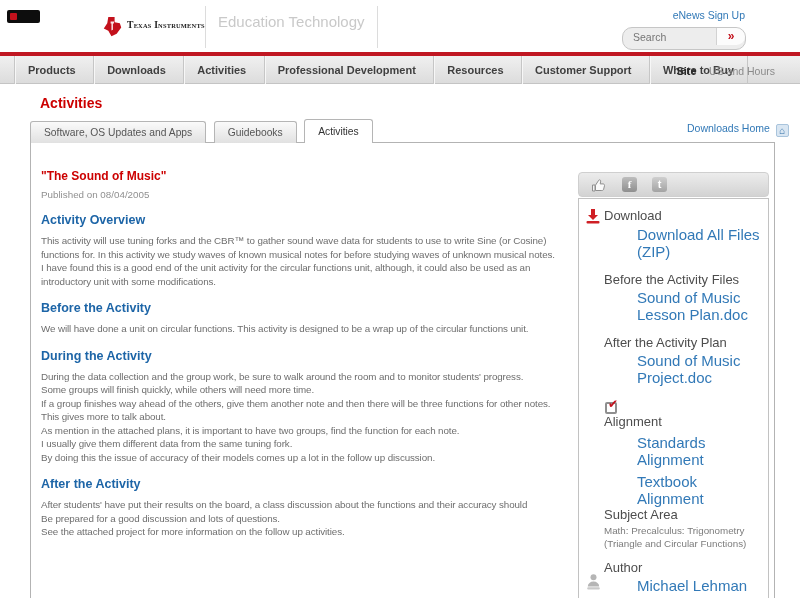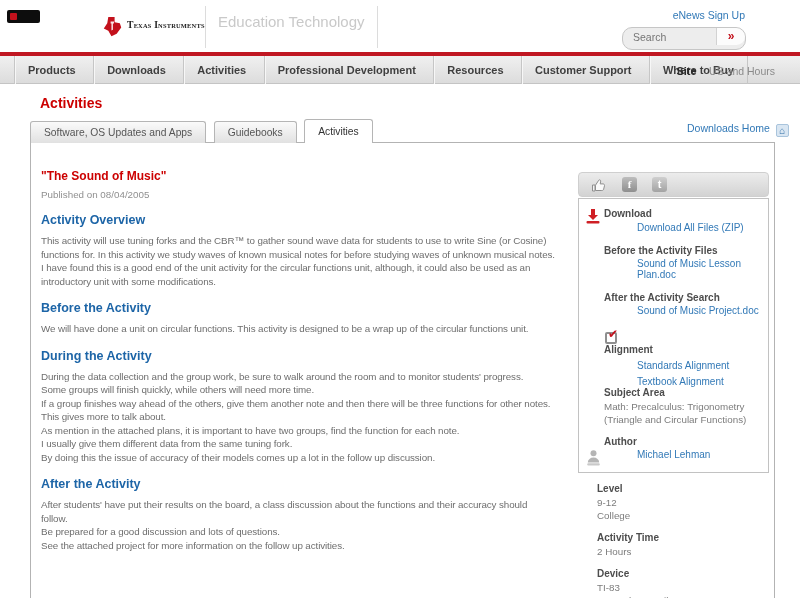--- a/index.html
+++ b/index.html
@@ -66,22 +66,22 @@
     border:1px solid #cfcfcf; display:flex; align-items:center; padding-left:12px; gap:15px; }
   .soc-ico { width:16px; height:16px; display:inline-block; cursor:pointer; }
   .soc-square { width:15px; height:15px; border-radius:3px; background:linear-gradient(#bdbdbd,#8f8f8f);
     color:#fff; font-weight:bold; text-align:center; line-height:15px; font-size:11px;
     font-family:"Liberation Serif", serif; cursor:pointer; }
   .soc-square.tw { background:linear-gradient(#cfcfcf,#a3a3a3); font-family:"Liberation Sans", sans-serif; }
 
   .info-box { margin-top:1px; background:#fff; border:1px solid #c2c2c2; padding:9px 6px 12px 6px; }
   .sb-row { position:relative; padding-left:19px; }
   .sb-ico { position:absolute; left:1px; top:0; }
-  .sb-head { font-size:10px; font-weight:bold; color:#4d4d4d; }
-  .sb-link { font-size:10px; color:#3279b7; cursor:pointer;padding-left:33px; }
+  .sb-head { font-size:13px; font-weight:normal; color:#4d4d4d; }
+  .sb-link { font-size:15px; color:#3279b7; cursor:pointer;padding-left:33px; }
   .sb-val { font-size:9.8px; color:#7c7c7c; line-height:12.5px; }
   .mt2{margin-top:2px;} .mt3{margin-top:3px;} .mt5{margin-top:5px;} .mt10{margin-top:10px;}
   .mt12{margin-top:12px;} .mt14{margin-top:0;} .mt16{margin-top:16px;}
   .checkbox { position:relative; width:12px; height:12px; background:#fff; border:2px solid #8f8f8f; border-radius:2px; }
   .checkbox .tick { position:absolute; left:1px; top:-7px; font-size:12px; color:#c3111c; }
   .sb-lower { margin-top:7px; padding-left:19px; }
   .sb-lower .sb-head { margin-top:10px; }
   .sb-lower .sb-val { line-height:13px; }
 </style>
 </head>
@@ -162,21 +162,20 @@
         <div class="pline">If a group finishes way ahead of the others, give them another note and then there will be three functions for other notes.</div>
         <div class="pline">This gives more to talk about.</div>
         <div class="pline">As mention in the attached plans, it is important to have two groups, find the function for each note.</div>
         <div class="pline">I usually give them different data from the same tuning fork.</div>
         <div class="pline">By doing this the issue of accuracy of their models comes up a lot in the follow up discussion.</div>
       </div>
 
       <div class="sec-heading">After the Activity</div>
       <div>
         <div class="pline">After students' have put their results on the board, a class discussion about the functions and their accuracy should</div>
-        <div class="pline">follow.</div>
         <div class="pline">Be prepared for a good discussion and lots of questions.</div>
         <div class="pline">See the attached project for more information on the follow up activities.</div>
       </div>
     </div>
   </div>
 
   <div class="sidebar">
     <div class="social-bar">
       <svg class="soc-ico" viewBox="0 0 16 16">
         <path d="M1.5 8 h2.5 v6 H1.5 z" fill="#f2f2f2" stroke="#8f8f8f" stroke-width="1"></path>
@@ -194,21 +193,21 @@
           <rect x="0.5" y="13" width="13" height="2.6" rx="1" fill="#cf1f25"></rect>
         </svg>
         <div class="sb-head">Download</div>
         <div class="sb-link mt3">Download All Files (ZIP)</div>
       </div>
       <div class="sb-row mt12">
         <div class="sb-head">Before the Activity Files</div>
         <div class="sb-link mt2">Sound of Music Lesson Plan.doc</div>
       </div>
       <div class="sb-row mt12">
-        <div class="sb-head">After the Activity Search</div>
+        <div class="sb-head">After the Activity Plan</div>
         <div class="sb-link mt2">Sound of Music Project.doc</div>
       </div>
       <div class="sb-row mt16">
         <div class="sb-ico checkbox">
           <span class="tick">✔</span>
         </div>
         <div class="sb-head">Alignment</div>
         <div class="sb-link mt5">Standards Alignment</div>
         <div class="sb-link mt5">Textbook Alignment</div>
       </div>

